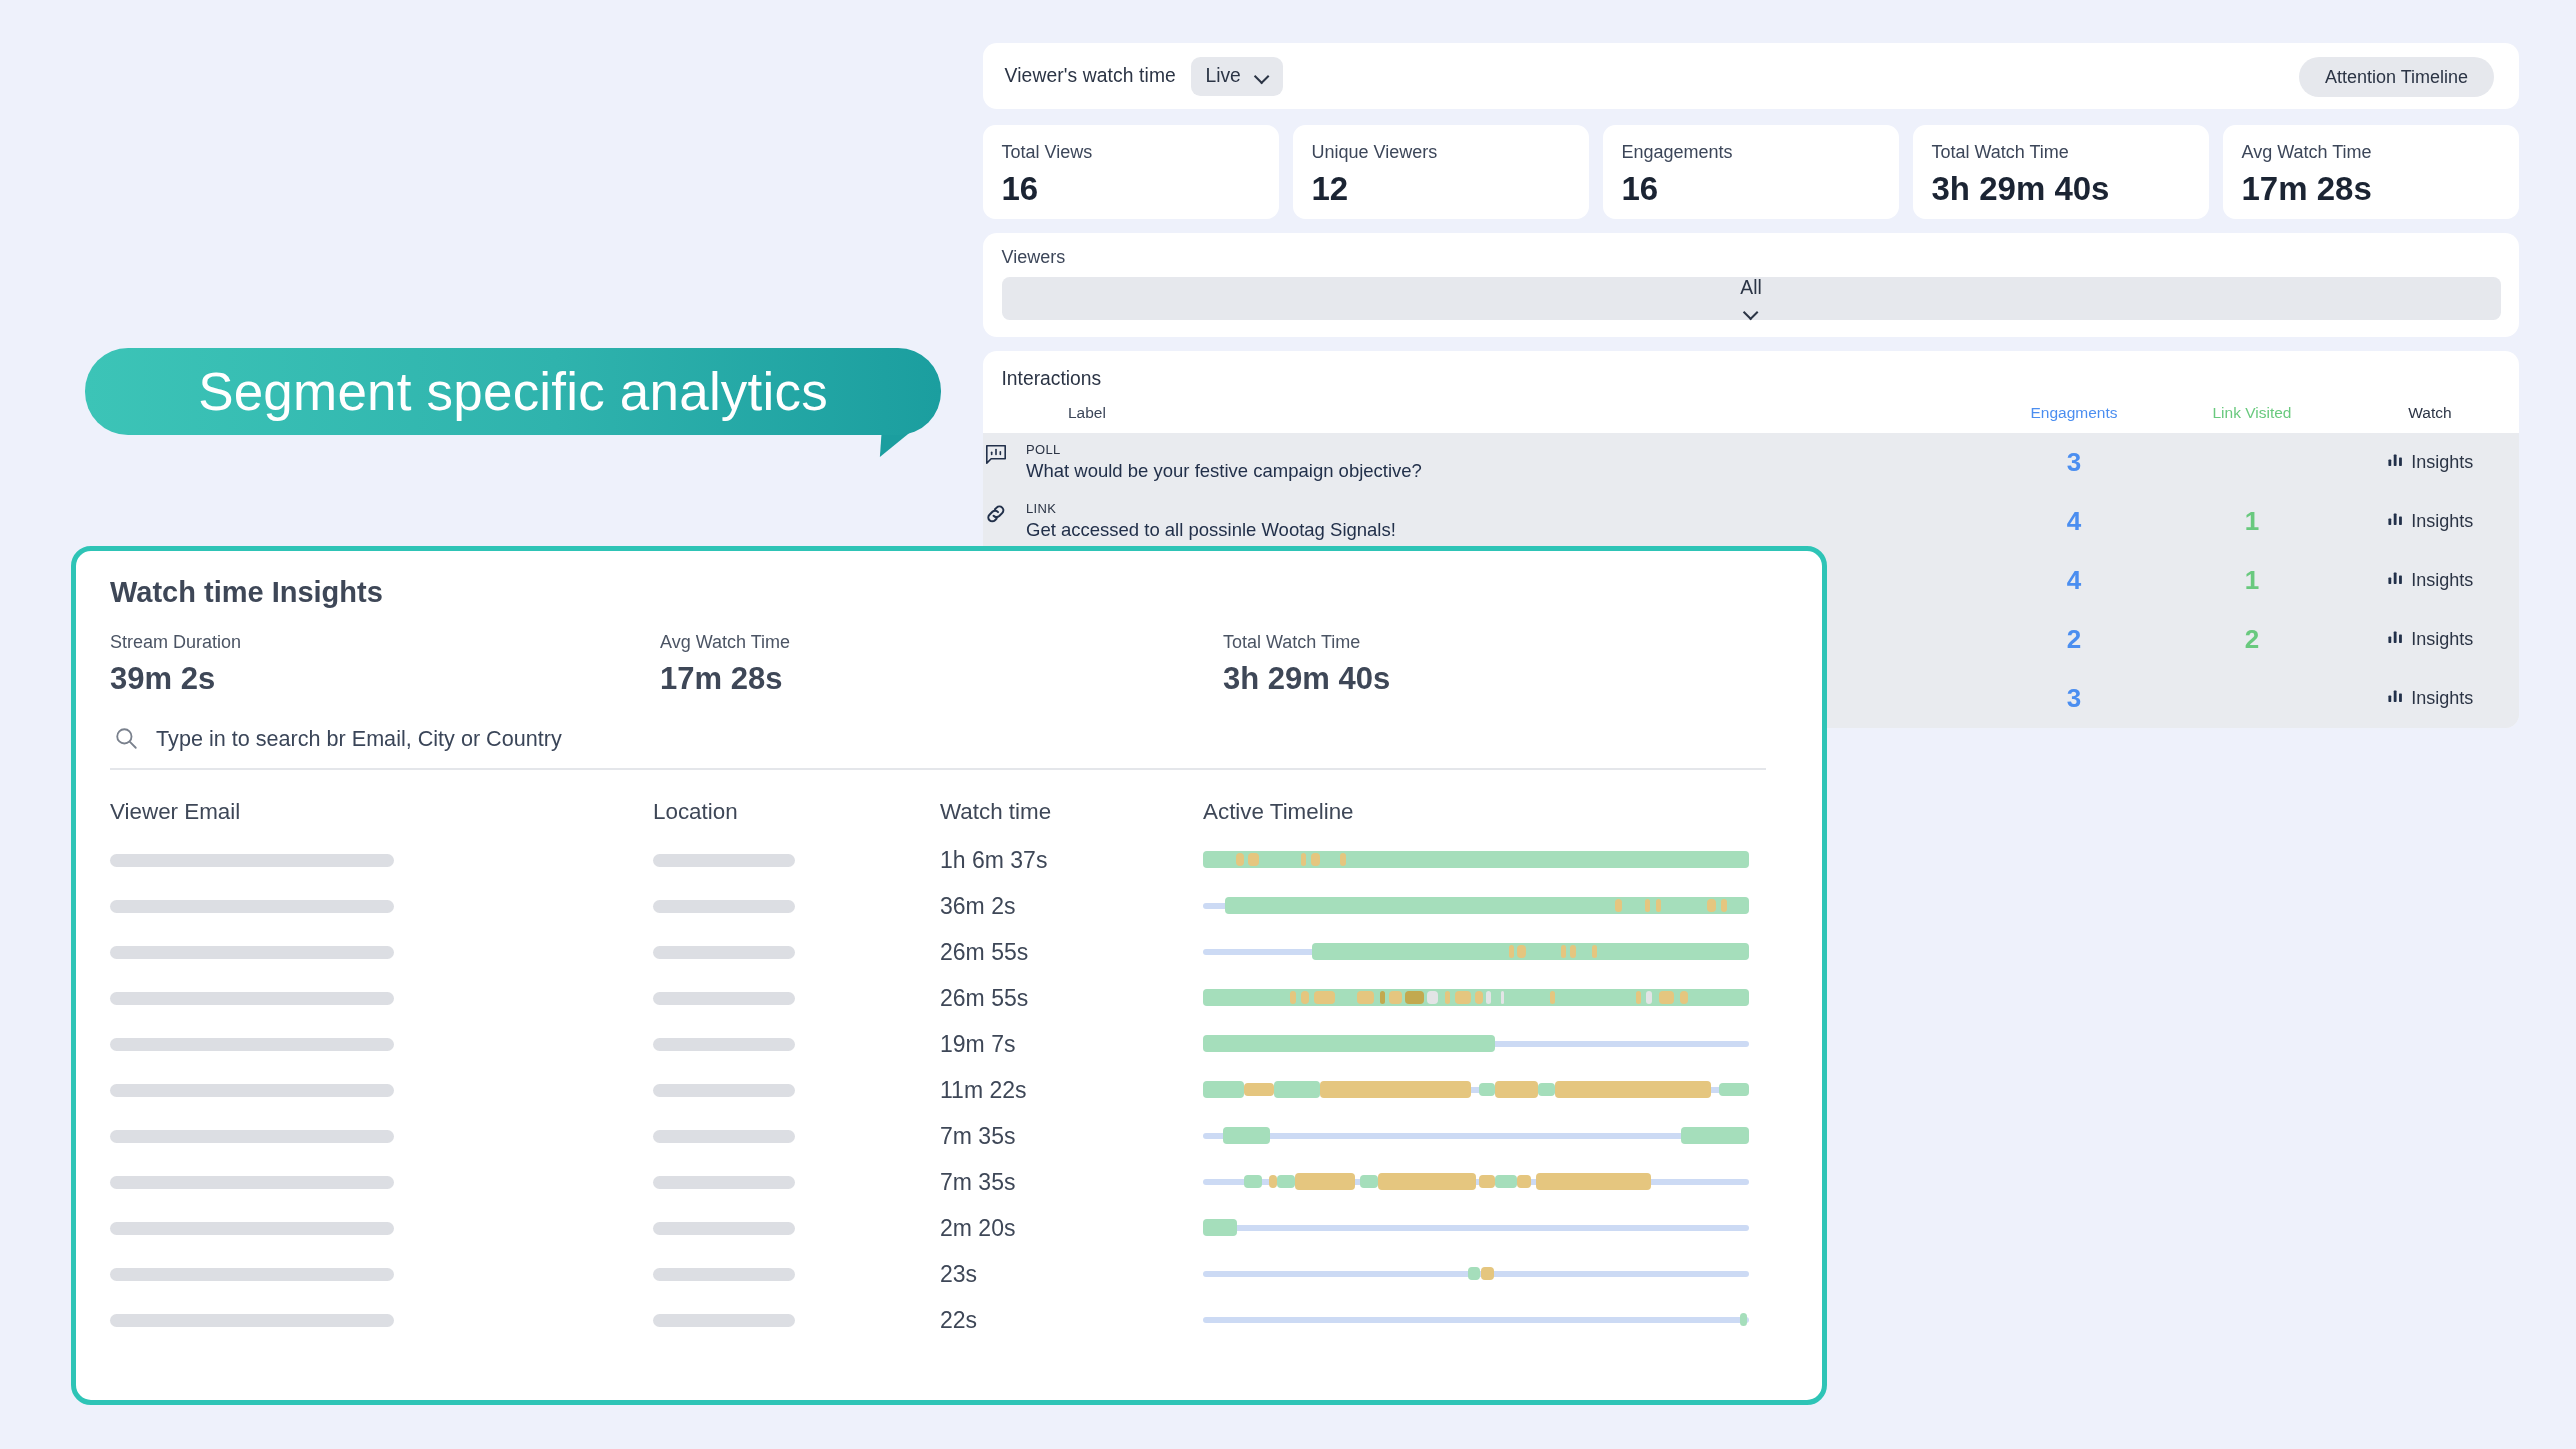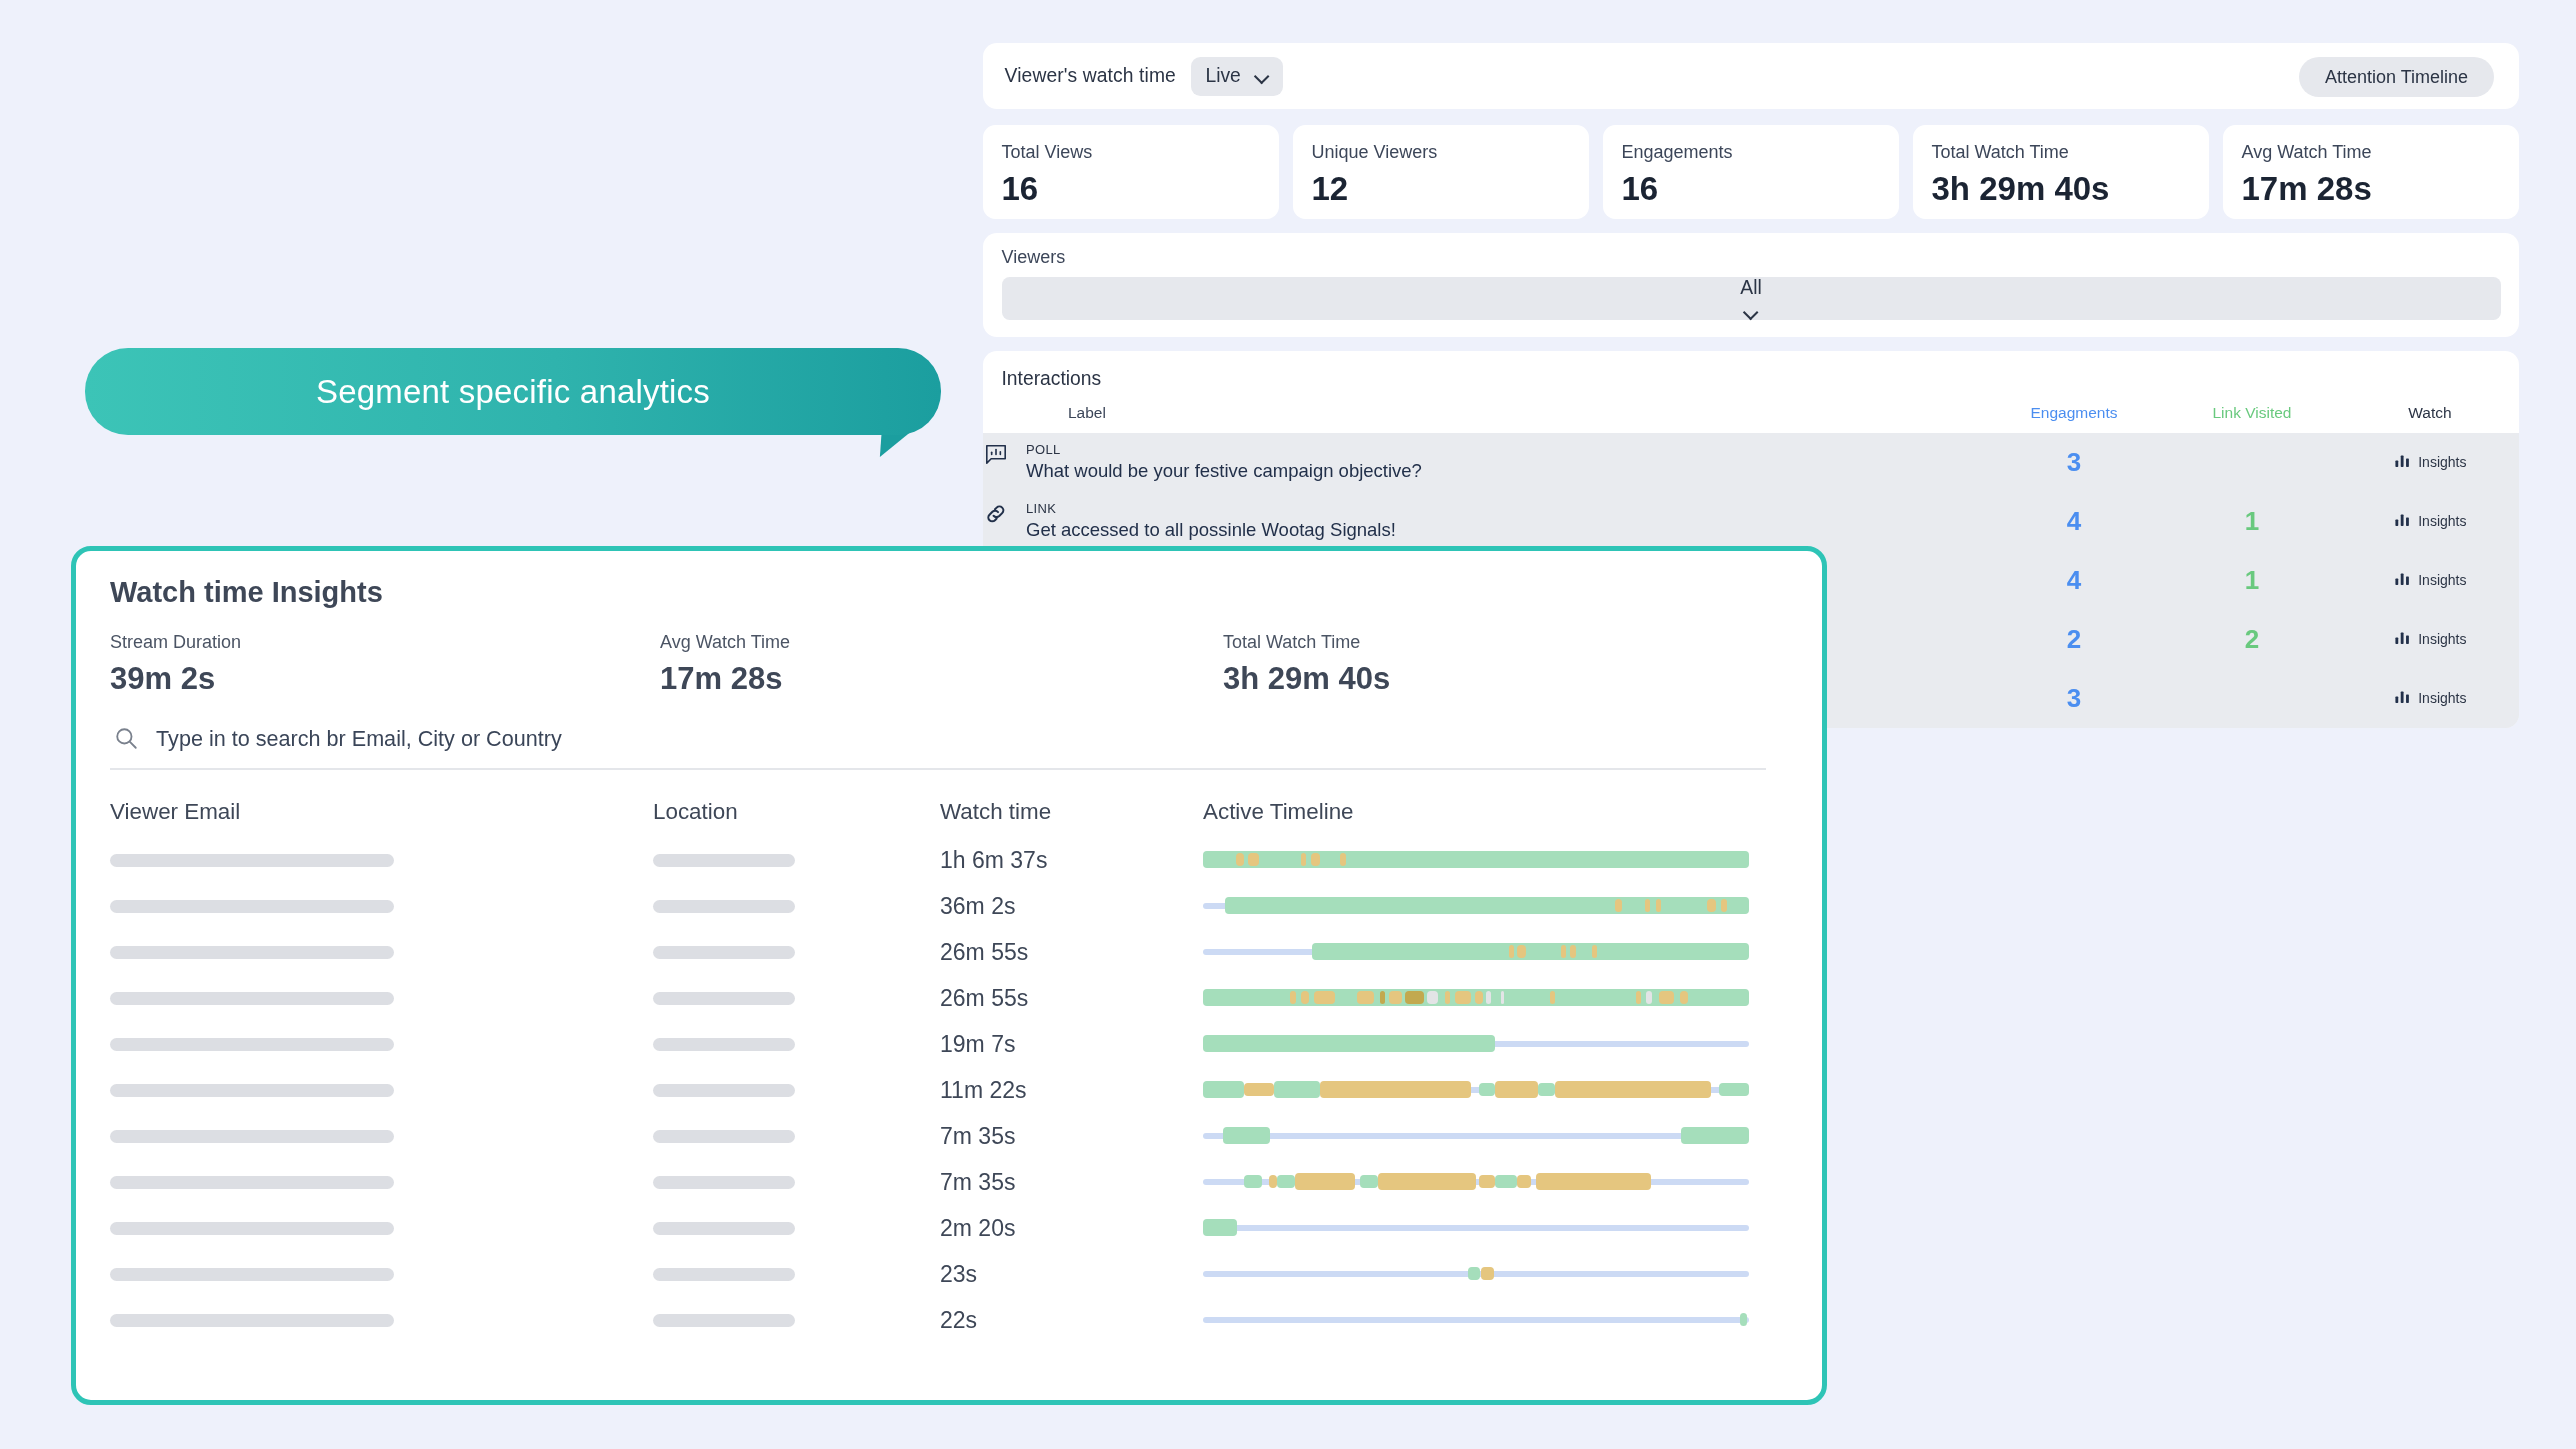--- a/index.html
+++ b/index.html
@@ -137,36 +137,36 @@
   }
   .label-cell { padding-left: 32px; }
   .label-inner { display: flex; align-items: flex-start; gap: 17px; }
   .itype { font-size: 13px; color: #2b3445; letter-spacing: 0.3px; }
   .itext { font-size: 18.5px; color: #22304a; margin-top: 3.1px; }
   .num-eng { text-align: center; font-size: 26px; color: #4b8ef0; font-weight: 600; }
   .num-lv  { text-align: center; font-size: 26px; color: #69c97e; font-weight: 600; }
   .act-cell { text-align: center; }
   .act-inner {
     display: inline-flex; align-items: center; gap: 7.7px;
-    font-size: 14px; color: #2b3445; cursor: pointer;
+    font-size: 18px; color: #2b3445; cursor: pointer;
   }
 
   
   .callout {
     position: absolute;
     left: 85px; top: 348px;
     width: 856px; height: 87px;
     border-radius: 43px;
     background: linear-gradient(90deg,#3cc4b7 0%,#2fb3ad 55%,#1b9e9f 100%);
     display: flex; align-items: center; justify-content: center;
     z-index: 6;
   }
   .callout-text {
     color: #ffffff;
-    font-size: 33px;
+    font-size: 53px;
     letter-spacing: 0.2px;
     white-space: nowrap;
   }
   .callout-tail {
     position: absolute;
     left: 881px; top: 425px;
     width: 0; height: 0;
     border-left: 37px solid #1b9e9f;
     border-bottom: 32px solid transparent;
     border-top: 0;

